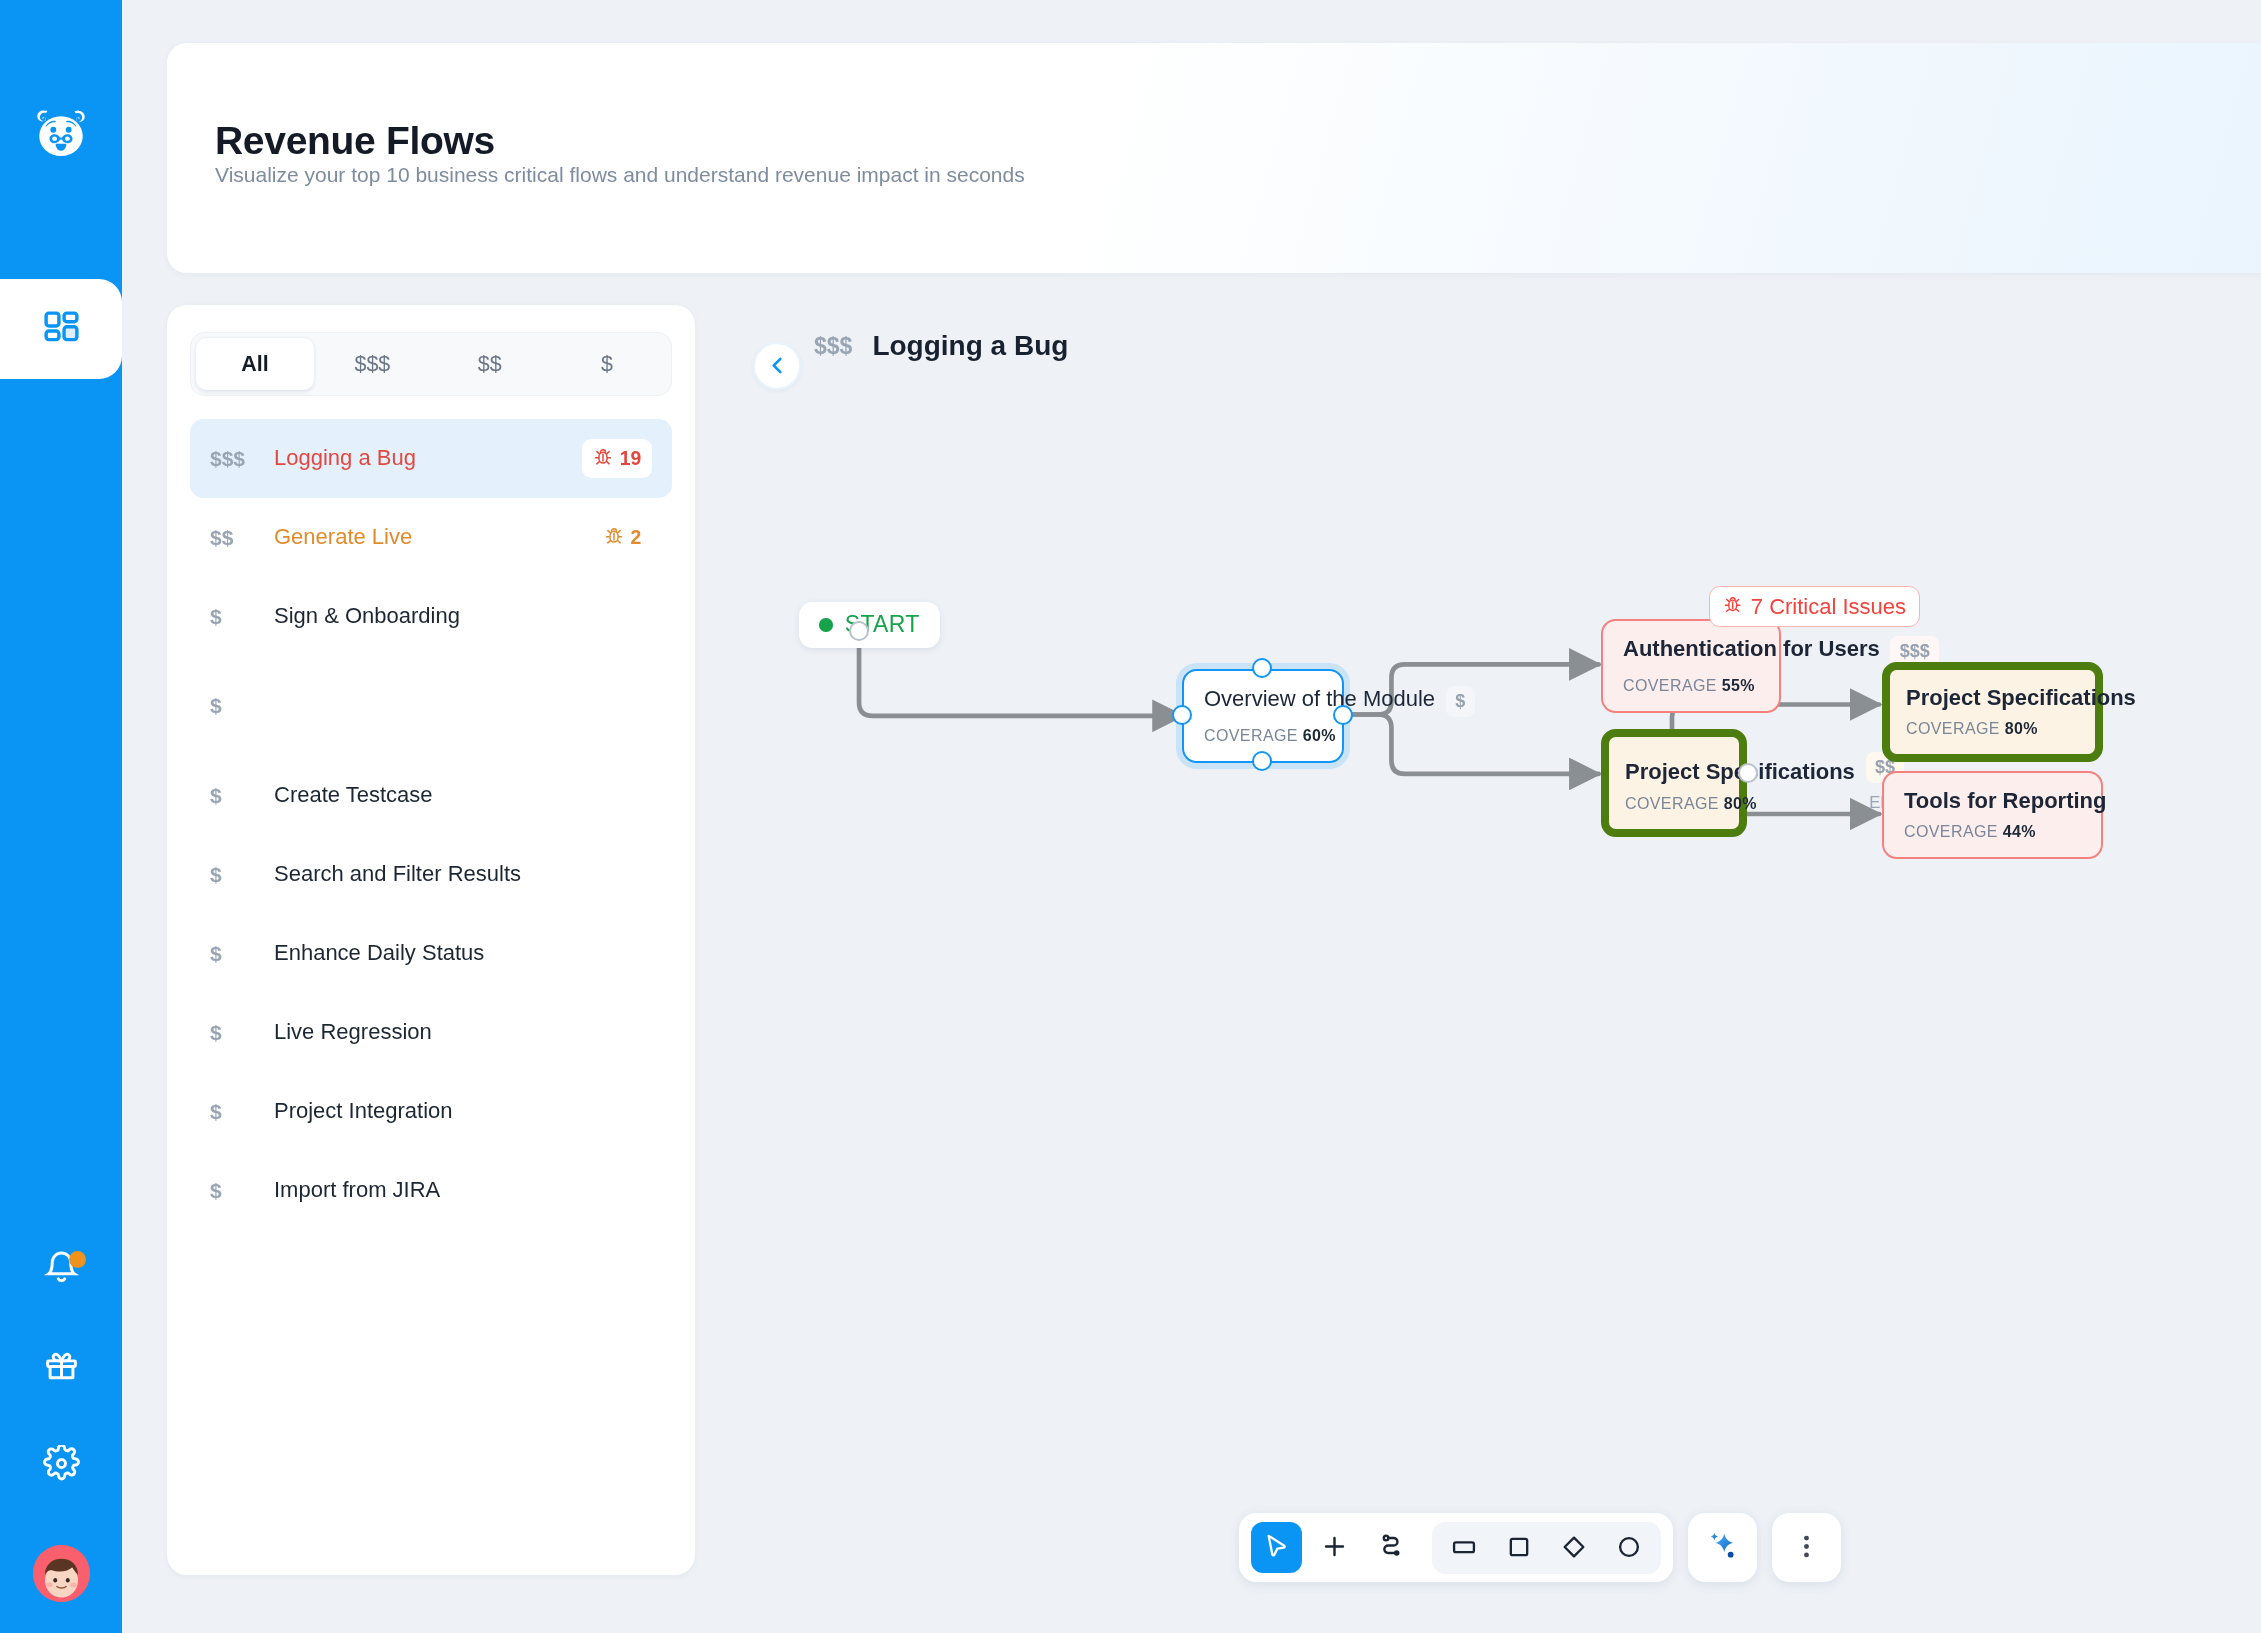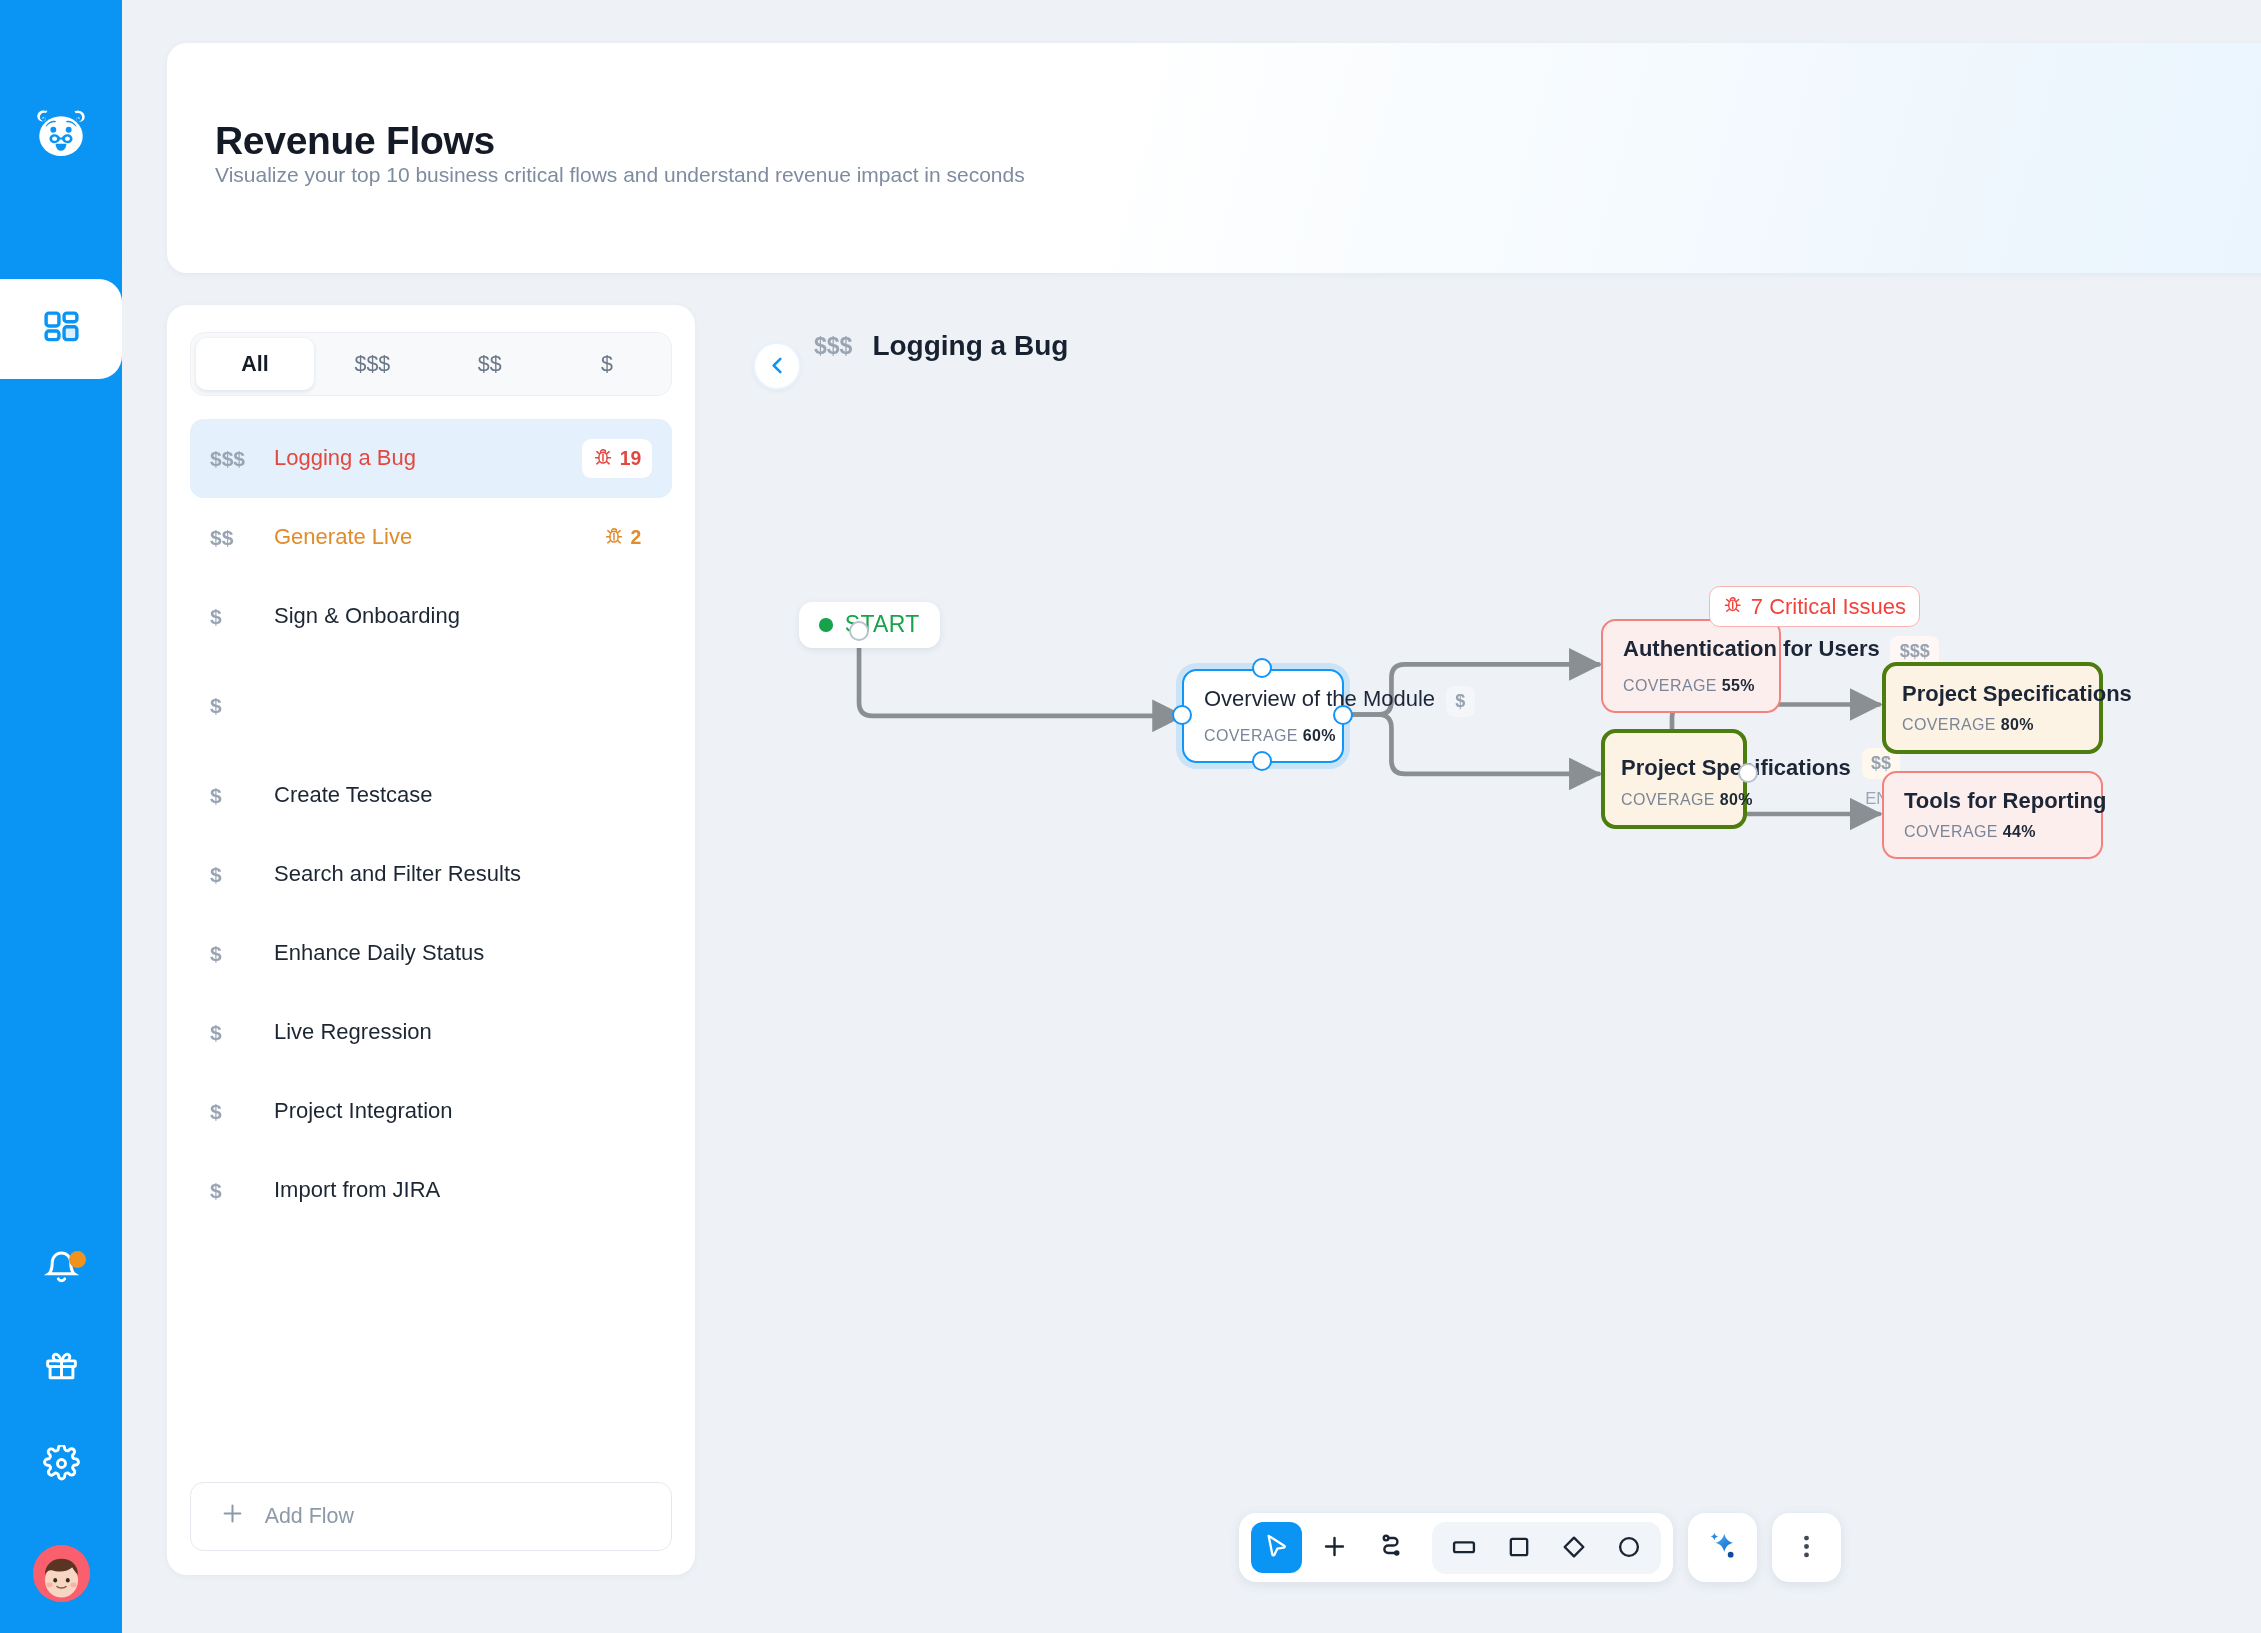--- a/index.html
+++ b/index.html
@@ -174,21 +174,21 @@
   }
   .start-dot { width: 13.4px; height: 13.4px; border-radius: 50%; background: #16a34a; }
   .start-label { font-size: 23px; color: #16a34a; font-weight: 500; letter-spacing: 0.3px; }
 
   .node.selected {
     background: #ffffff; border: 2.7px solid #1195f7;
     box-shadow: 0 0 0 6px rgba(17,149,247,0.16);
   }
   .node.red { background: #fdeeee; border: 2px solid #f3817d; }
   .node.amber { background: #fdf3e4; border: 2px solid #f5b councils; }
-  .node.amber { background: #fdf3e4; border: 4px solid #4d7c0f; padding-left: 16px; }
+  .node.amber { background: #fdf3e4; border: 8px solid #4d7c0f; padding-left: 16px; }
 
   .handle {
     position: absolute; width: 20px; height: 20px; border-radius: 50%;
     background: #ffffff; border: 2.7px solid #b9c2cc;
   }
   .handle.blue { border-color: #1195f7; }
 
   .issue-badge {
     position: absolute; background: #ffffff;
     border: 1.3px solid #f8b4b0; border-radius: 10.7px;
@@ -391,28 +391,20 @@
           <span class="flow-name">Project Integration</span>
         </div>
 
         <div class="flow-row">
           <span class="flow-money">$</span>
           <span class="flow-name">Import from JIRA</span>
         </div>
 
       </div>
 
-      <div class="add-flow">
-        <span>
-          <svg viewBox="0 0 24 24" width="27" height="27" fill="none" stroke="#8d99a8" stroke-width="1.8" stroke-linecap="round">
-            <path d="M12 5v14M5 12h14"></path>
-          </svg>
-        </span>
-        <span>Add Flow</span>
-      </div>
     </div>
 
     <div class="collapse-btn">
       <span>
         <svg viewBox="0 0 24 24" width="23" height="23" fill="none" stroke="#0a95f5" stroke-width="2.6" stroke-linecap="round" stroke-linejoin="round">
           <path d="M15 5 8 12l7 7"></path>
         </svg>
       </span>
     </div>
 

